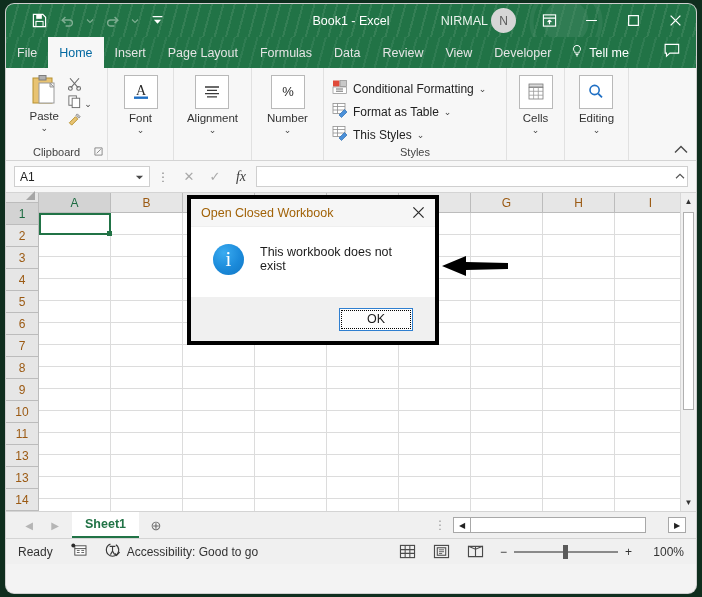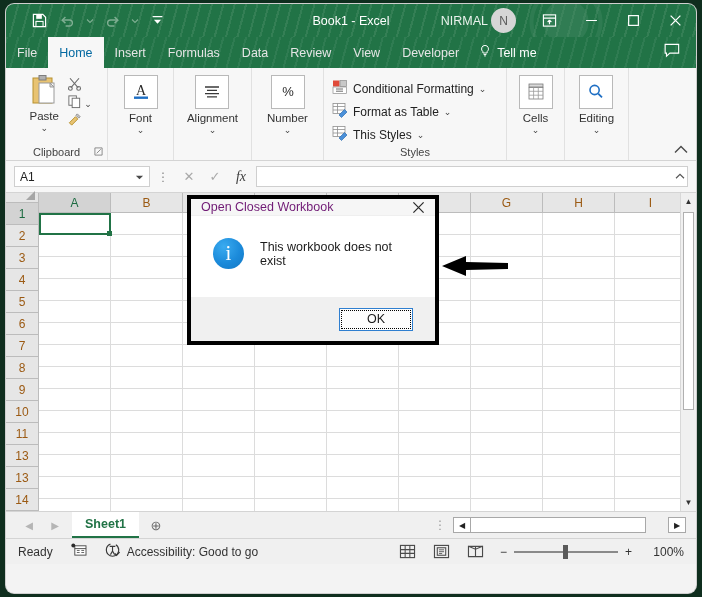--- a/index.html
+++ b/index.html
@@ -239,24 +239,24 @@
   
   .modal {
     position: absolute; left: 187px; top: 195px;
     width: 252px; height: 150px;
     background: #ffffff;
     border: 4px solid #000000;
     z-index: 50;
     display: flex; flex-direction: column;
   }
   .modal-title {
-    height: 17px; background: #f6f6f6;
+    height: 28px; background: #f6f6f6;
     display: flex; align-items: center;
     padding: 0 0 0 10px;
-    font-size: 12.5px; color: #701a75;
+    font-size: 12.5px; color: #a16207;
     border-bottom: 1px solid #efefef;
   }
   .modal-close {
     margin-left: auto; width: 34px; height: 28px;
     display: flex; align-items: center; justify-content: center;
     color: #333; font-size: 13px;
   }
   .modal-body {
     flex: 1; background: #fff;
     display: flex; align-items: center;
@@ -364,20 +364,21 @@
             </svg>
         </div>
       </div>
     </div>
 
     <div class="tabs">
       <div class="deco"></div>
       <div class="tab">File</div>
       <div class="tab active">Home</div>
       <div class="tab">Insert</div>
+      <div class="tab">Page Layout</div>
       <div class="tab">Formulas</div>
       <div class="tab">Data</div>
       <div class="tab">Review</div>
       <div class="tab">View</div>
       <div class="tab">Developer</div>
       <div class="tellme">
         <span>
           <svg width="14" height="14" viewBox="0 0 16 16">
               <path d="M8 1.6a4 4 0 0 0-2.4 7.2v1.5h4.8V8.8A4 4 0 0 0 8 1.6z" fill="none" stroke="#fff" stroke-width="1.1"></path>
               <path d="M6.4 12h3.2M7 13.6h2" stroke="#fff" stroke-width="1.1"></path>

